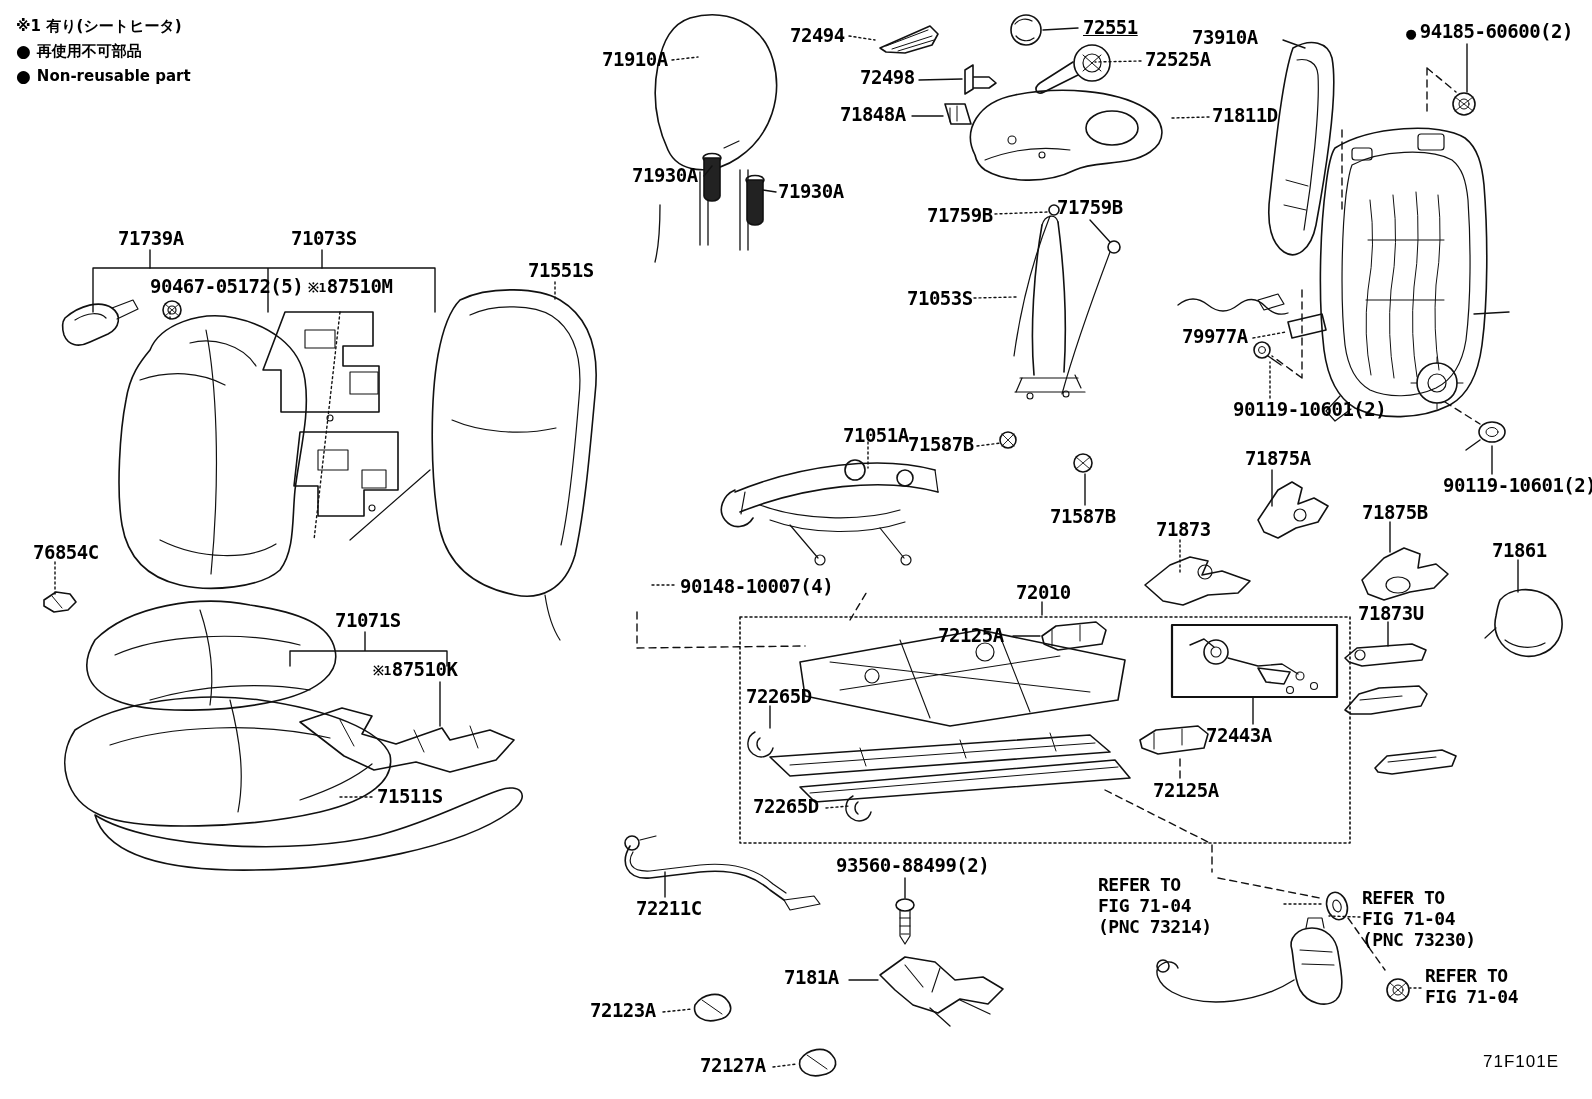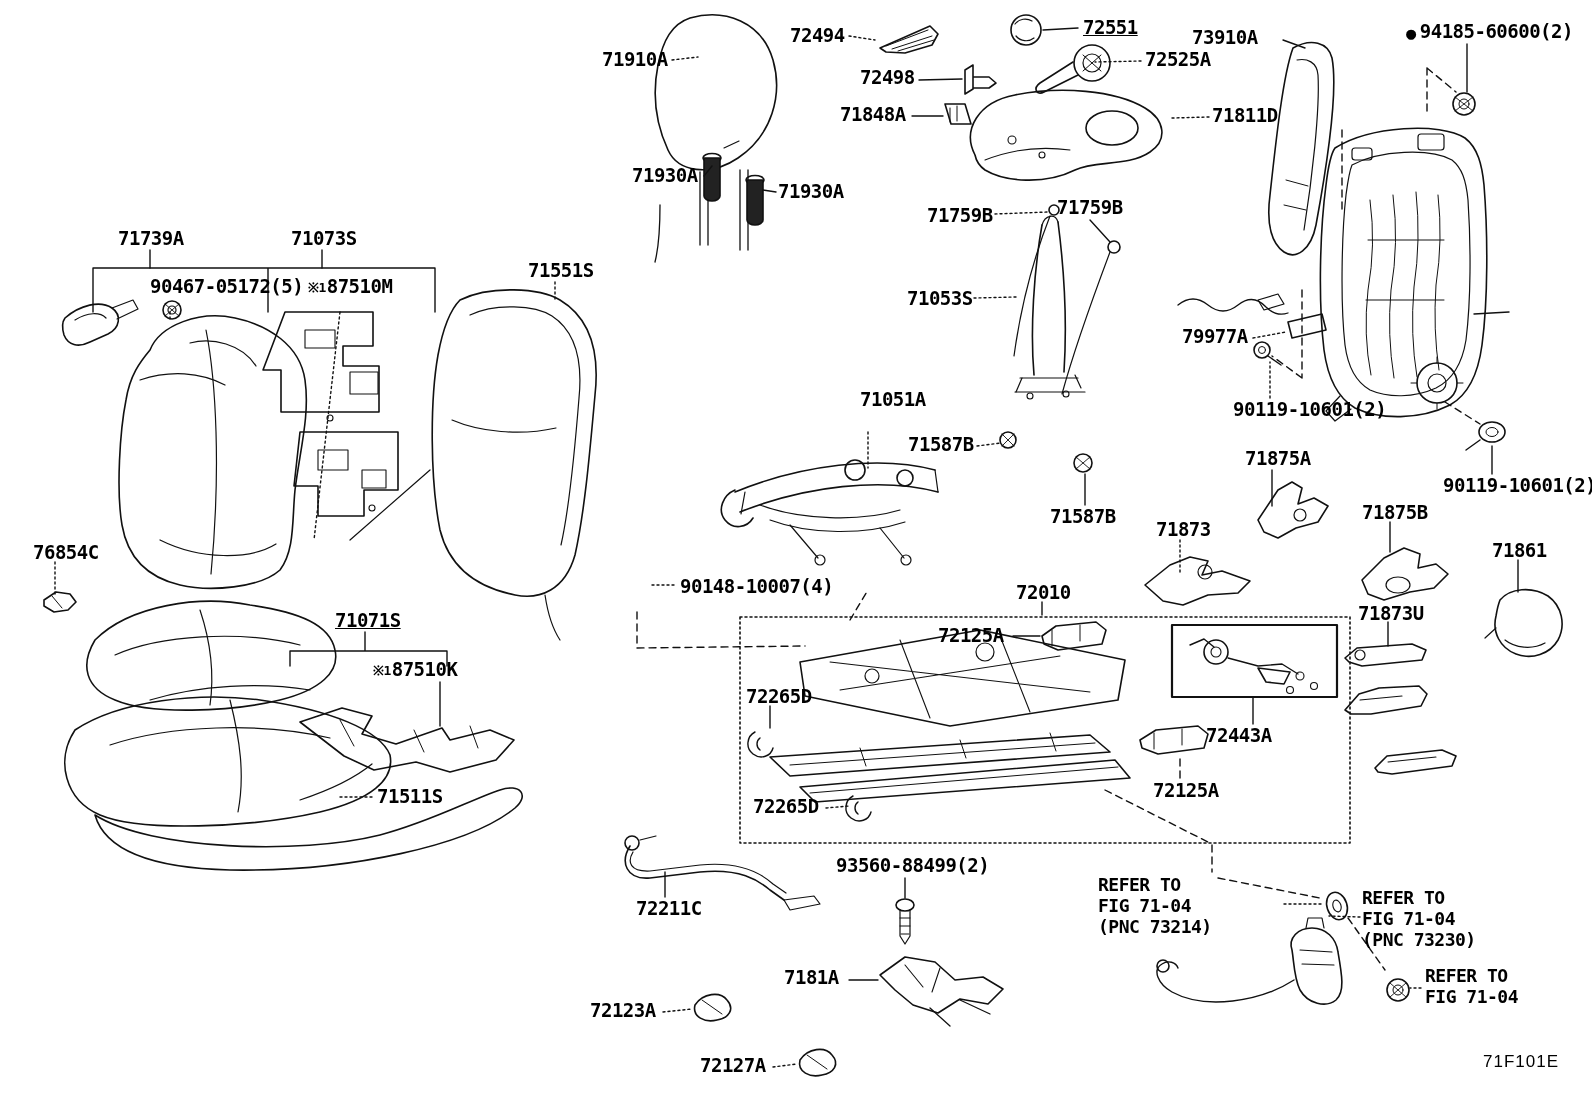--- a/index.html
+++ b/index.html
@@ -371,20 +371,31 @@
       <path d="M1212,845 V872 M1218,878 L1320,898"></path>
       <path d="M1348,918 L1385,970"></path>
       <path d="M850,620 L868,590"></path>
     </g>
 
     <g stroke-width="1.3">
       <path d="M660,205 C660,230 658,250 655,262"></path>
     </g>
   </svg>
 
+  <div id="legend">
+    <div class="lrow">
+      <span>※1 有り(シートヒータ)</span>
+    </div>
+    <div class="lrow">
+      <span class="lbullet">●</span><span>再使用不可部品</span>
+    </div>
+    <div class="lrow">
+      <span class="lbullet">●</span><span>Non-reusable part</span>
+    </div>
+  </div>
 
   <div id="labels-layer">
       <div class="part-label" style="left: 602px; top: 50px;"><span>71910A</span></div>
       <div class="part-label" style="left: 790px; top: 26px;"><span>72494</span></div>
       <div class="part-label" style="left: 1083px; top: 18px; text-decoration: underline;"><span>72551</span></div>
       <div class="part-label" style="left: 1192px; top: 28px;"><span>73910A</span></div>
       <div class="part-label" style="left: 1406px; top: 22px;"><span class="dot">●</span><span>94185-60600(2)</span></div>
       <div class="part-label" style="left: 860px; top: 68px;"><span>72498</span></div>
       <div class="part-label" style="left: 1145px; top: 50px;"><span>72525A</span></div>
       <div class="part-label" style="left: 840px; top: 105px;"><span>71848A</span></div>
@@ -392,29 +403,29 @@
       <div class="part-label" style="left: 632px; top: 166px;"><span>71930A</span></div>
       <div class="part-label" style="left: 778px; top: 182px;"><span>71930A</span></div>
       <div class="part-label" style="left: 927px; top: 206px;"><span>71759B</span></div>
       <div class="part-label" style="left: 1057px; top: 198px;"><span>71759B</span></div>
       <div class="part-label" style="left: 907px; top: 289px;"><span>71053S</span></div>
       <div class="part-label" style="left: 1182px; top: 327px;"><span>79977A</span></div>
       <div class="part-label" style="left: 1584px; top: 301px; margin-left: 18px;"><span>71013S</span></div>
       <div class="part-label" style="left: 1233px; top: 400px;"><span>90119-10601(2)</span></div>
       <div class="part-label" style="left: 1245px; top: 449px;"><span>71875A</span></div>
       <div class="part-label" style="left: 1443px; top: 476px;"><span>90119-10601(2)</span></div>
-      <div class="part-label" style="left: 843px; top: 390px; margin-left: 17px;"><span>71051A</span></div>
+      <div class="part-label" style="left: 843px; top: 426px;"><span>71051A</span></div>
       <div class="part-label" style="left: 908px; top: 435px;"><span>71587B</span></div>
       <div class="part-label" style="left: 1050px; top: 507px;"><span>71587B</span></div>
       <div class="part-label" style="left: 1156px; top: 520px;"><span>71873</span></div>
       <div class="part-label" style="left: 1362px; top: 503px;"><span>71875B</span></div>
       <div class="part-label" style="left: 1492px; top: 541px;"><span>71861</span></div>
       <div class="part-label" style="left: 1358px; top: 604px;"><span>71873U</span></div>
       <div class="part-label" style="left: 33px; top: 543px;"><span>76854C</span></div>
-      <div class="part-label" style="left: 335px; top: 611px; text-decoration: underline;"><span>71071S</span></div>
+      <div class="part-label" style="left: 335px; top: 611px;"><span>71071S</span></div>
       <div class="part-label" style="left: 373px; top: 660px;"><span class="prefix">※1</span><span>87510K</span></div>
       <div class="part-label" style="left: 377px; top: 787px;"><span>71511S</span></div>
       <div class="part-label" style="left: 680px; top: 577px;"><span>90148-10007(4)</span></div>
       <div class="part-label" style="left: 1016px; top: 583px;"><span>72010</span></div>
       <div class="part-label" style="left: 938px; top: 626px;"><span>72125A</span></div>
       <div class="part-label" style="left: 746px; top: 687px;"><span>72265D</span></div>
       <div class="part-label" style="left: 1206px; top: 726px;"><span>72443A</span></div>
       <div class="part-label" style="left: 1153px; top: 781px;"><span>72125A</span></div>
       <div class="part-label" style="left: 753px; top: 797px;"><span>72265D</span></div>
       <div class="part-label" style="left: 636px; top: 899px;"><span>72211C</span></div>

